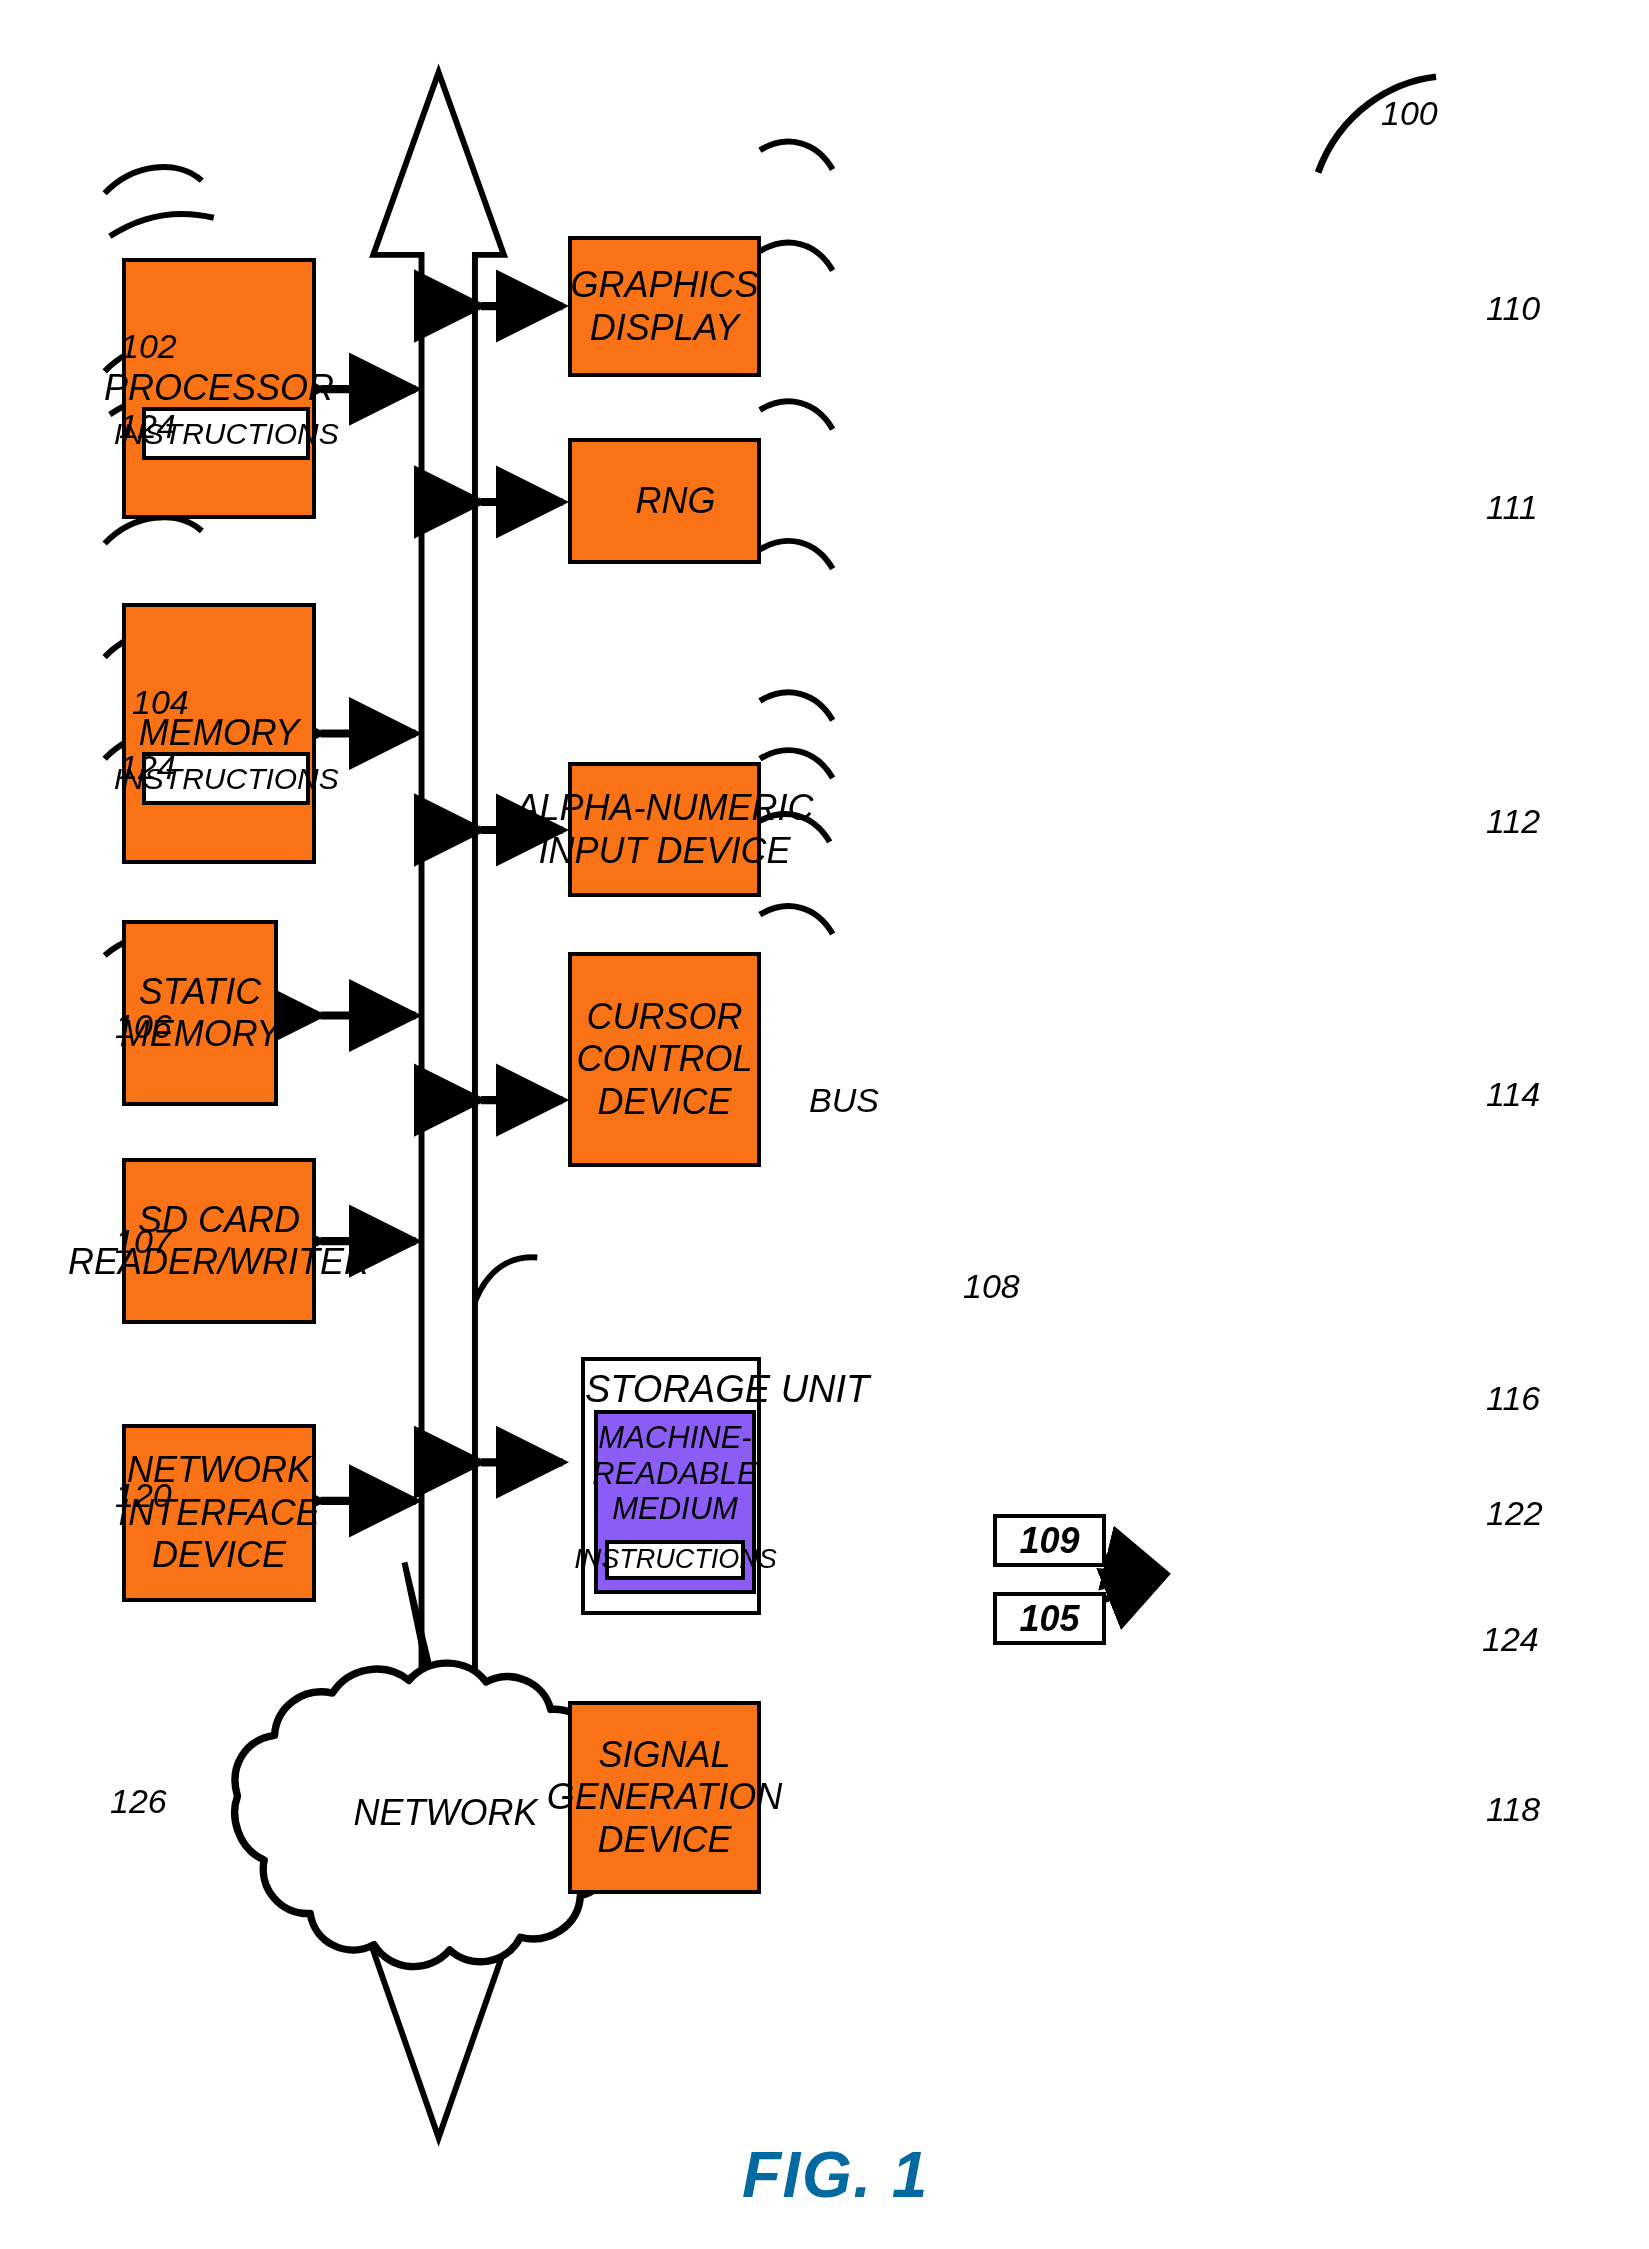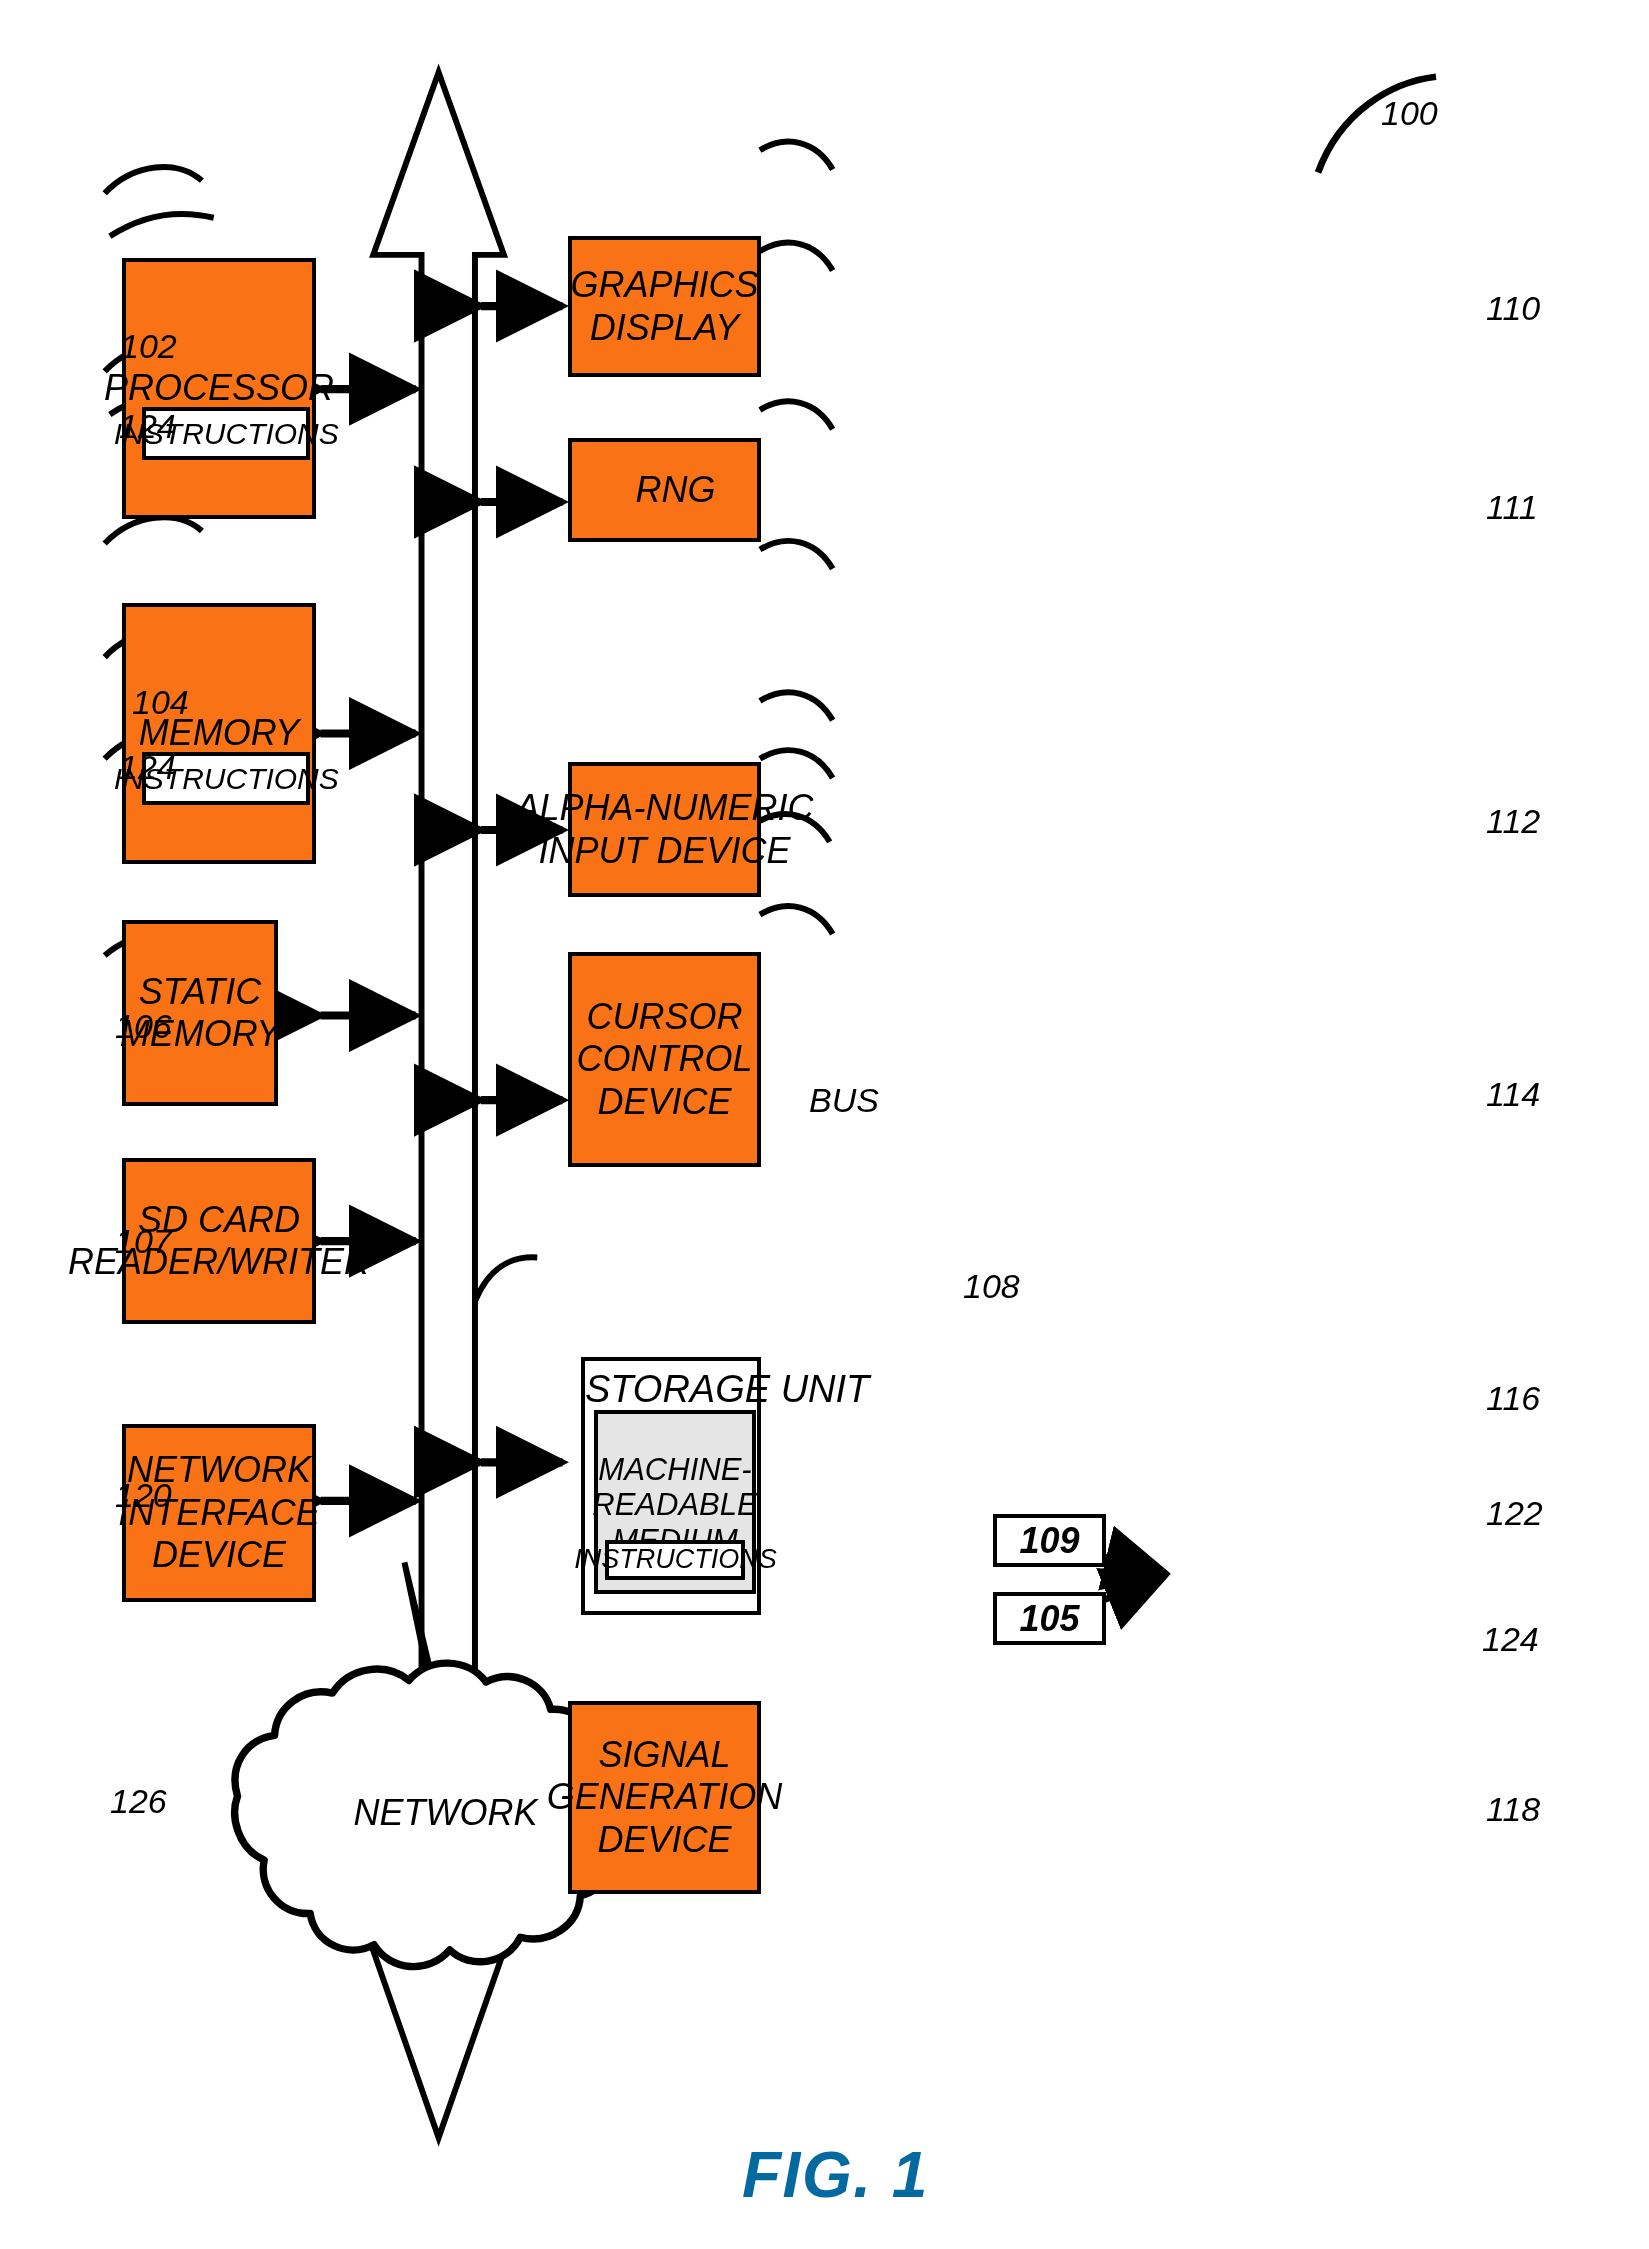--- a/index.html
+++ b/index.html
@@ -138,40 +138,40 @@
     <span class="t f48">NETWORK</span>
     <span class="t f48">INTERFACE</span>
     <span class="t f48">DEVICE</span>
   </div>
 
   <div class="blk" style="left:568px;top:236px;width:193px;height:141px;">
     <span class="t f48">GRAPHICS</span>
     <span class="t f48">DISPLAY</span>
   </div>
 
-  <div class="blk" style="left:568px;top:438px;width:193px;height:104px;padding-left:22px;">
+  <div class="blk" style="left:568px;top:438px;width:193px;height:126px;padding-left:22px;">
     <span class="t f48">RNG</span>
   </div>
 
   <div class="blk" style="left:568px;top:762px;width:193px;height:135px;">
     <span class="t f48">ALPHA-NUMERIC</span>
     <span class="t f48">INPUT DEVICE</span>
   </div>
 
   <div class="blk" style="left:568px;top:952px;width:193px;height:215px;">
     <span class="t f48">CURSOR</span>
     <span class="t f48">CONTROL</span>
     <span class="t f48">DEVICE</span>
   </div>
 
   <div style="position:absolute;left:581px;top:1357px;width:180px;height:258px;border:4.5px solid #000;background:#fff;
               box-sizing:border-box;">
     <div style="position:absolute;left:0;top:7.4px;width:100%;text-align:center;font-style:italic;font-size:38px;color:#000;white-space:nowrap;">STORAGE UNIT</div>
-    <div style="position:absolute;left:9px;top:49px;width:162px;height:184px;border:4.5px solid #000;background:#e5e5e5;
-                box-sizing:border-box;display:flex;flex-direction:column;align-items:center;justify-content:center;
+    <div style="position:absolute;left:9px;top:49px;width:162px;height:184px;border:4.5px solid #000;background:#8b5cf6;
+                box-sizing:border-box;display:flex;flex-direction:column;align-items:center;justify-content:flex-start;
                 padding-top:6px;line-height:1.15;">
       <span style="font-style:italic;font-size:31px;white-space:nowrap;">MACHINE-</span>
       <span style="font-style:italic;font-size:31px;white-space:nowrap;">READABLE</span>
       <span style="font-style:italic;font-size:31px;white-space:nowrap;">MEDIUM</span>
       <div style="position:absolute;left:7.4px;bottom:10.4px;width:140px;height:40px;border:4.5px solid #000;background:#fff;
                   box-sizing:border-box;display:flex;align-items:center;justify-content:center;">
         <span style="font-style:italic;font-size:27px;white-space:nowrap;">INSTRUCTIONS</span>
       </div>
     </div>
   </div>

